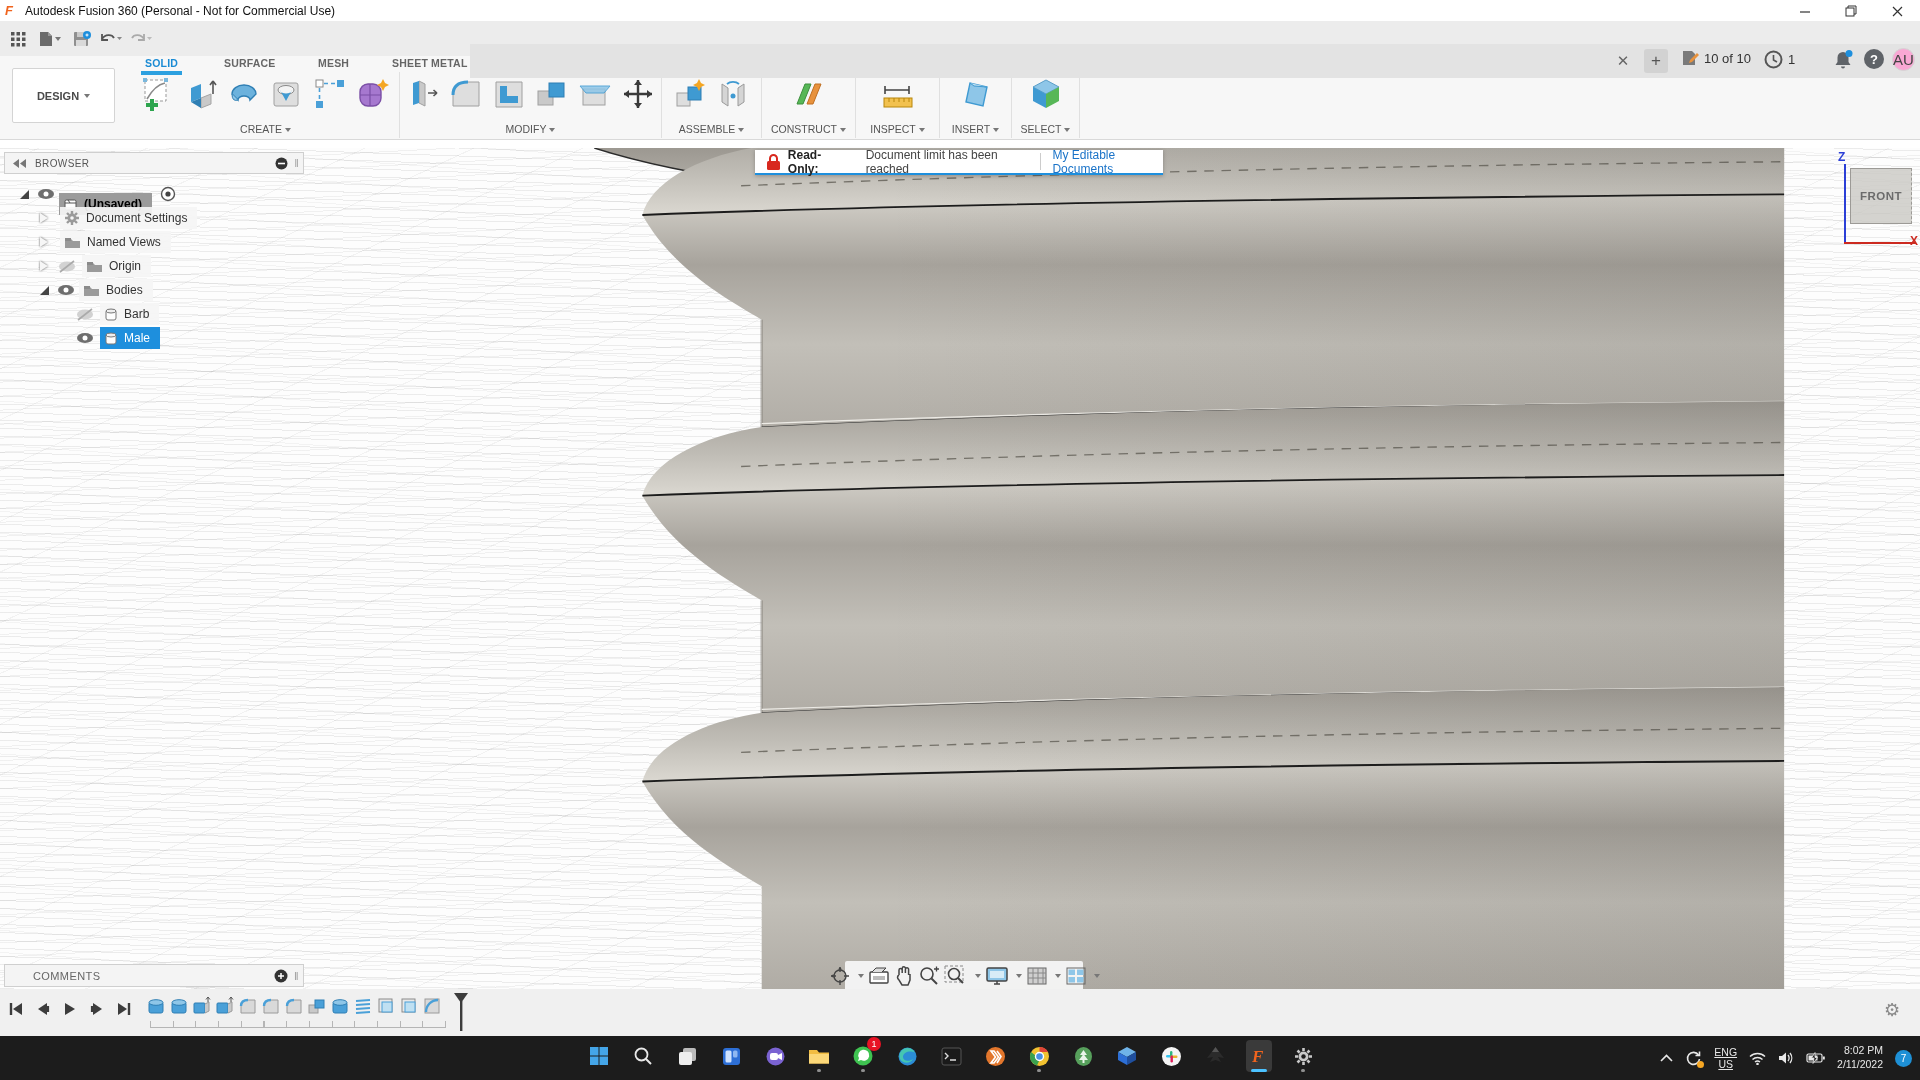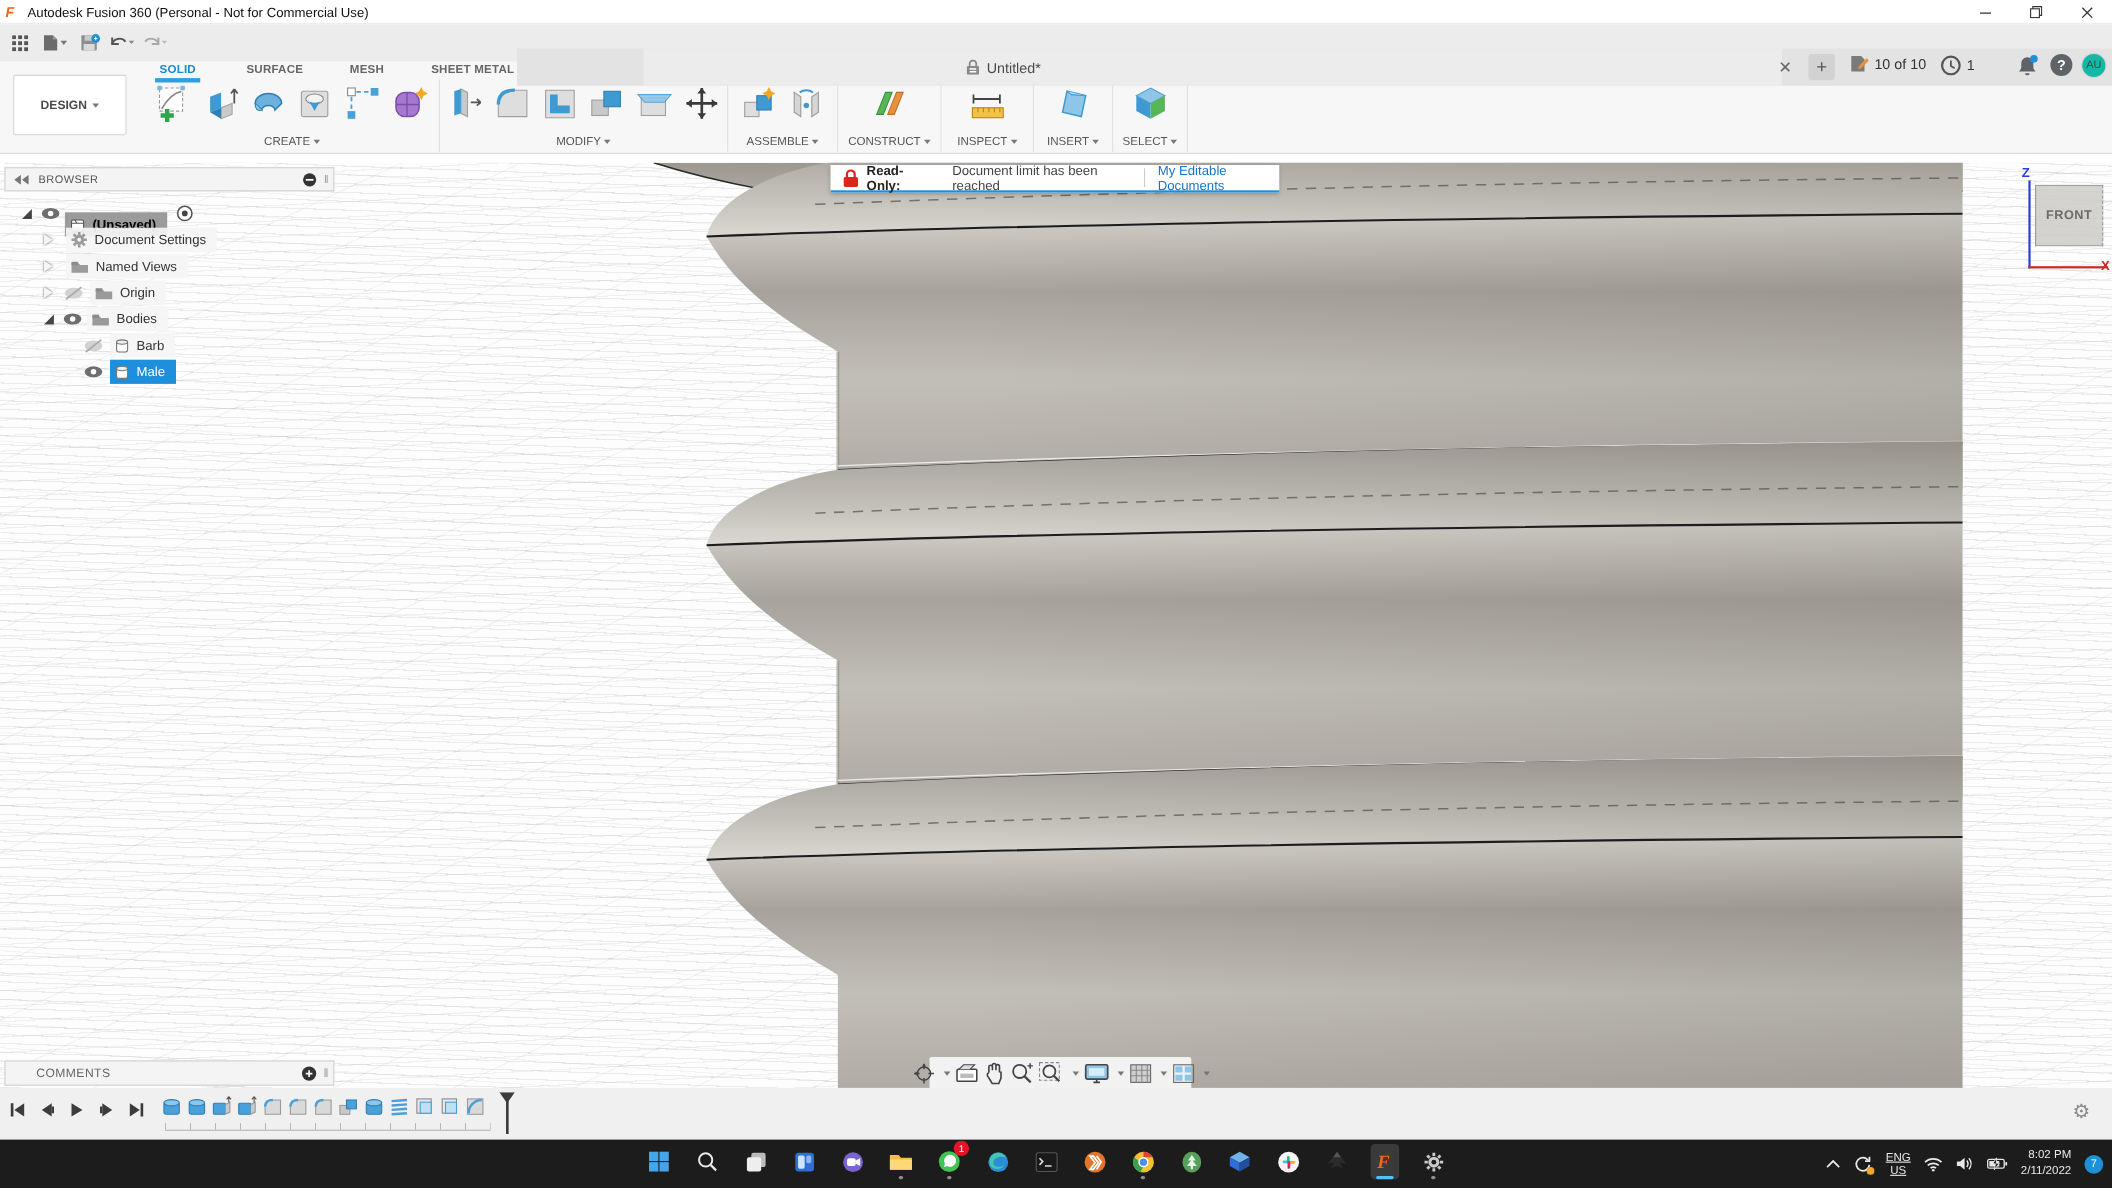--- a/index.html
+++ b/index.html
@@ -18,21 +18,21 @@
   .qat-ic { position:absolute; top:6px; width:24px; height:22px; display:flex; align-items:center; justify-content:center; }
   .tabstrip { position:absolute; left:470px; top:22px; width:1450px; height:34px; background:#e3e3e3; }
   .doc-tab { position:absolute; left:585px; top:22px; width:1035px; height:34px; background:#ececec; display:flex; align-items:center; }
   .doc-tab-inner { position:absolute; left:293px; display:flex; align-items:center; gap:6px; color:#4a4a4a; font-size:13px; }
   .tab-close { position:absolute; left:1612px; top:28px; width:22px; height:22px; display:flex; align-items:center; justify-content:center; color:#666; font-size:15px; }
   .tab-new { position:absolute; left:1644px; top:27px; width:24px; height:24px; background:#d2d2d2; border-radius:3px; color:#555; font-size:17px; display:flex; align-items:center; justify-content:center; }
   .doc-pages { position:absolute; left:1682px; top:28px; display:flex; align-items:center; gap:4px; color:#333; font-size:13px; }
   .clock-wrap { position:absolute; left:1764px; top:28px; display:flex; align-items:center; gap:5px; color:#333; font-size:13px; }
   .bell-wrap { position:absolute; left:1832px; top:27px; width:22px; height:22px; }
   .help-circle { position:absolute; left:1864px; top:27px; width:20px; height:20px; border-radius:50%; background:#5f6368; color:#fff; display:flex; align-items:center; justify-content:center; font-weight:bold; font-size:13px; }
-  .avatar { position:absolute; left:1892px; top:26px; width:23px; height:23px; border-radius:50%; background:#14b8a6; border:1px solid #d5d5d5; color:#444; display:flex; align-items:center; justify-content:center; font-size:10px; }
+  .avatar { position:absolute; left:1892px; top:26px; width:23px; height:23px; border-radius:50%; background:#f9a8d4; border:1px solid #d5d5d5; color:#444; display:flex; align-items:center; justify-content:center; font-size:15px; }
 
   
   .ribbon { position:absolute; left:0; top:56px; width:1920px; height:84px; background:#f7f7f7; border-bottom:1px solid #d9d9d9; z-index:58; }
   .design-box { position:absolute; left:12px; top:12px; width:103px; height:55px; background:#fff; border:1px solid #d4d4d4; border-radius:2px; display:flex; align-items:center; justify-content:center; gap:2px; font-size:11px; font-weight:bold; color:#4a4a4a; }
   .rtab { position:absolute; top:1px; height:15px; font-size:10.5px; font-weight:bold; color:#666; letter-spacing:.2px; }
   .rtab.active { color:#1a8bd4; }
   .rtab.active::after { content:""; position:absolute; left:-4px; right:-4px; bottom:-3px; height:4px; background:#2ca0e0; }
   .rgroup { position:absolute; top:16px; height:66px; border-right:1px solid #e0e0e0; }
   .rgroup-icons { display:flex; justify-content:center; align-items:flex-start; gap:5px; padding-top:2px; }
   .rgroup-label { position:absolute; bottom:3px; left:0; right:0; text-align:center; font-size:10.5px; color:#555; }
@@ -171,31 +171,20 @@
     </div>
   <div class="qat-ic" style="left:128px">
       <svg width="24" height="14">
         <path d="M16 7 C13 2 6 2 4 6" fill="none" stroke="#aaa" stroke-width="1.8"></path>
         <path d="M16 2 L16 8 L10 8" fill="none" stroke="#aaa" stroke-width="1.8"></path>
         <path d="M19 5 l2.5 3 l2.5 -3 Z" fill="#bbb"></path>
       </svg>
     </div>
 
   <div class="tabstrip"></div>
-  <div class="doc-tab">
-    <div class="doc-tab-inner">
-      <svg width="13" height="14">
-          <rect x="1" y="6" width="11" height="8" rx="1" fill="#8a8a8a"></rect>
-          <path d="M3.5 6 V4 a3 3 0 0 1 6 0 V6" fill="none" stroke="#8a8a8a" stroke-width="1.6"></path>
-          <rect x="3.5" y="8" width="6" height="1.4" fill="#fff"></rect>
-          <rect x="3.5" y="10.5" width="6" height="1.4" fill="#fff"></rect>
-        </svg>
-      <span>Untitled*</span>
-    </div>
-  </div>
   <div class="tab-close">✕</div>
   <div class="tab-new">+</div>
   <div class="doc-pages">
     <svg width="18" height="16">
         <path d="M1 1 H10 L13 4 V15 H1 Z" fill="#7a7a7a"></path>
         <path d="M8 10 L15 3 L17 5 L10 12 L7 13 Z" fill="#e8923d"></path>
       </svg>
     <span>10 of 10</span>
   </div>
   <div class="clock-wrap">

